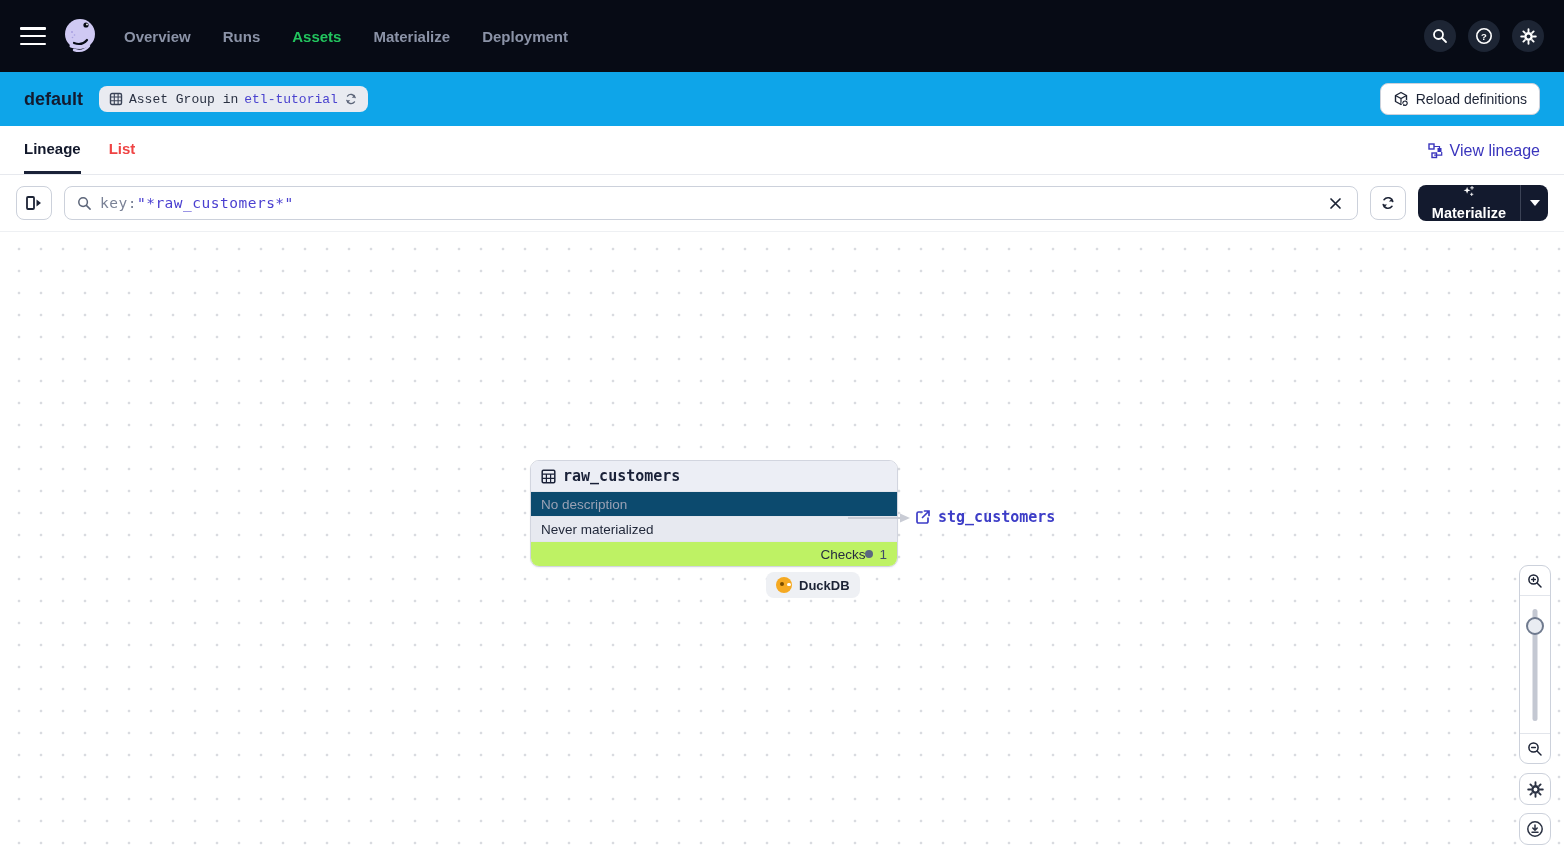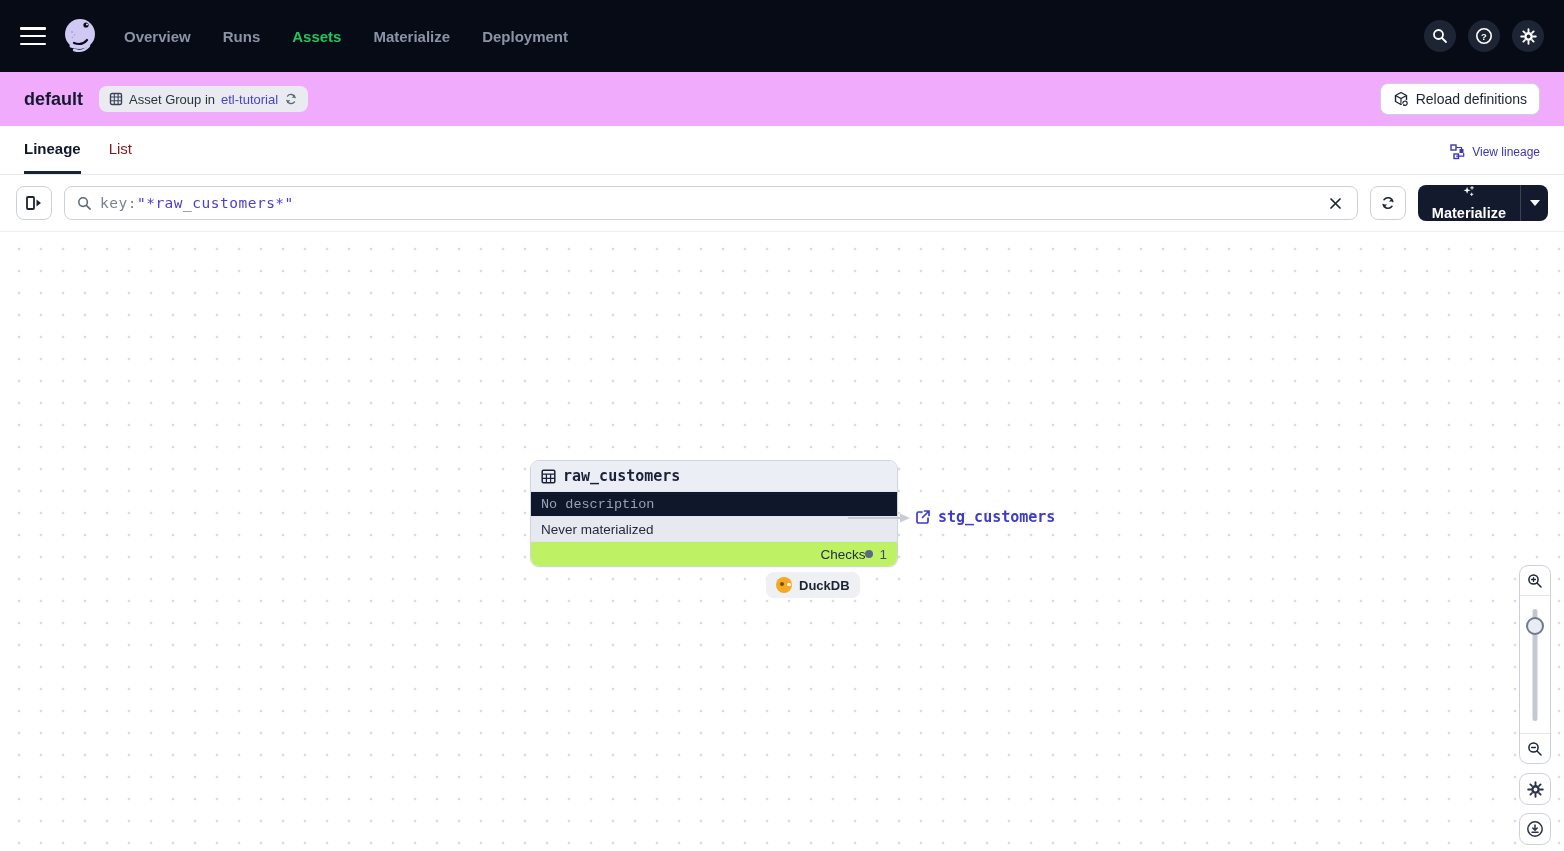--- a/index.html
+++ b/index.html
@@ -12,31 +12,31 @@
   .hamburger { width:26px; height:18px; display:flex; flex-direction:column; justify-content:space-between; cursor:pointer; margin-right:14px; }
   .hamburger span { height:2.5px; background:#fff; border-radius:1px; }
   .logo { width:42px; height:42px; margin-right:22px; }
   .nav-items { display:flex; gap:32px; }
   .nav-item { color:#8b93a7; font-size:15px; font-weight:600; cursor:pointer; }
   .nav-item.active { color:#22c55e; }
   .topnav-right { margin-left:auto; display:flex; gap:12px; }
   .nav-circle { width:32px; height:32px; border-radius:50%; background:#1d2534; display:flex; align-items:center; justify-content:center; cursor:pointer; }
 
   
-  .header { height:54px; background:#f0abfc; display:flex; align-items:center; padding:0 24px; }
+  .header { height:54px; background:#0ea5e9; display:flex; align-items:center; padding:0 24px; }
   .page-title { font-size:18px; font-weight:700; color:#131a2e; }
-  .group-badge { margin-left:16px; background:#e9ebf1; border-radius:8px; height:26px; display:flex; align-items:center; gap:6px; padding:0 10px; font-size:13px; color:#2a3142; }
+  .group-badge { margin-left:16px; background:#e9ebf1; border-radius:8px; height:26px; display:flex; align-items:center; gap:6px; padding:0 10px; font-size:13px; color:#2a3142;font-family:Liberation Mono, monospace; }
   .group-badge a { color:#4a42cf; text-decoration:none; cursor:pointer; }
   .reload-btn { margin-left:auto; height:32px; border:1px solid #ccd1db; border-radius:8px; background:#fff; display:flex; align-items:center; gap:7px; padding:0 12px; font-size:14px; color:#1c2335; cursor:pointer; }
 
   
   .tabsrow { height:49px; background:#fff; border-bottom:1px solid #e7e9ee; display:flex; align-items:flex-end; padding:0 24px; }
-  .tab { font-size:15px; padding-bottom:14px; margin-right:28px; cursor:pointer; color:#7f1d1d; font-weight:400; border-bottom:3px solid transparent; }
+  .tab { font-size:15px; padding-bottom:14px; margin-right:28px; cursor:pointer; color:#ef4444; font-weight:700; border-bottom:3px solid transparent; }
   .tab.active { color:#12182b; font-weight:700; border-bottom-color:#1a2238; }
-  .view-lineage { margin-left:auto; display:flex; align-items:center; gap:6px; color:#3a35bd; font-size:12px; padding-bottom:14px; cursor:pointer; }
+  .view-lineage { margin-left:auto; display:flex; align-items:center; gap:6px; color:#3a35bd; font-size:16px; padding-bottom:14px; cursor:pointer; }
 
   
   .toolbar { height:57px; background:#fff; border-bottom:1px solid #eef0f3; display:flex; align-items:center; padding:0 16px; gap:12px; }
   .sq-btn { height:34px; min-width:36px; border:1px solid #ccd1db; border-radius:8px; background:#fff; display:flex; align-items:center; justify-content:center; cursor:pointer; }
   .searchbox { flex:1; height:34px; border:1px solid #ccd1db; border-radius:8px; display:flex; align-items:center; gap:8px; padding:0 12px; position:relative; cursor:text; }
   .searchbox .filter-text { font-size:14.5px; letter-spacing:0.5px; }
   .filter-key { color:#7a8296; }
   .filter-val { color:#4a3fd0; }
   .clear-x { position:absolute; right:10px; top:50%; transform:translateY(-50%); width:22px; height:22px; display:flex; align-items:center; justify-content:center; cursor:pointer; }
   .mat-group { display:flex; height:36px; background:#131a2e; border-radius:8px; overflow:hidden; }
@@ -46,21 +46,21 @@
   
   .canvas { position:relative; height:627px; background:#fff;
     background-image:radial-gradient(circle, #d9dbe0 1.5px, transparent 1.6px);
     background-size:22px 22px; background-position:8px 6px; }
 
   .asset-card { position:absolute; left:530px; top:228px; width:368px; background:#fff;
     border:1px solid #d2d5df; border-radius:9px; overflow:hidden; box-shadow:0 1px 2px rgba(20,28,50,.06); cursor:pointer; }
   .asset-head { background:#eceef5; display:flex; align-items:center; gap:7px; padding:6px 10px; height:30px; }
   .asset-head .name { font-size:15px; font-weight:700; color:#1a2138; }
   .asset-row { font-size:13.5px; padding:0 10px; height:25px; display:flex; align-items:center; border-top:1px solid #e3e5ec; }
-  .row-desc { color:#9aa1b4; background:#0f172a;font-family:Liberation Mono, monospace; }
+  .row-desc { color:#9aa1b4; background:#0c4a6e; }
   .row-status { color:#1f2638; background:#e7e9f0; }
   .row-checks { color:#262d40; background:#bef264; justify-content:flex-end; }
   .checks-right { display:flex; align-items:center; gap:6px; color:#3f4c6b; font-size:13.5px; }
   .check-dot { width:8px; height:8px; border-radius:50%; background:#5b6880; }
 
   .kind-tag { position:absolute; left:766px; top:340px; height:26px; background:#eef0f4; border-radius:8px;
     display:flex; align-items:center; gap:7px; padding:0 10px; font-size:13px; font-weight:700; color:#1c2335; cursor:pointer; }
   .duck { width:16px; height:16px; border-radius:50%; background:#f5a922; position:relative; }
   .duck::before { content:""; position:absolute; left:4px; top:5px; width:4px; height:4px; border-radius:50%; background:#7a4d00; }
   .duck::after { content:""; position:absolute; right:1px; top:6px; width:4px; height:3px; border-radius:2px; background:#fff; }

